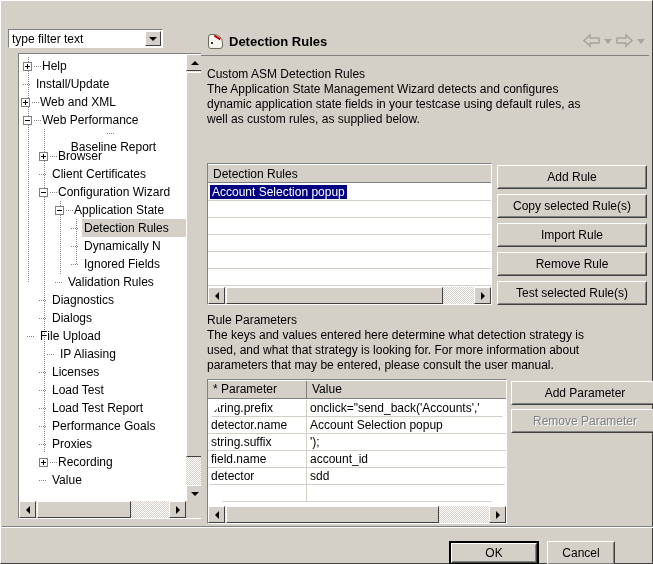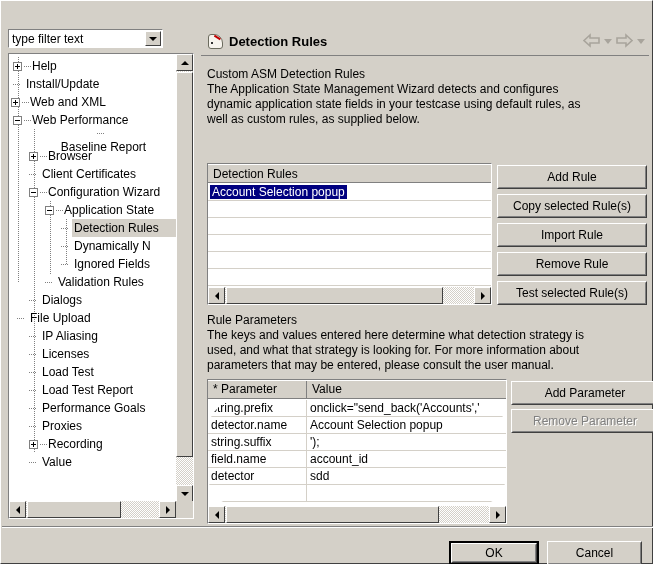--- a/index.html
+++ b/index.html
@@ -114,21 +114,21 @@
     box-sizing: border-box;
     display: flex; align-items: center; justify-content: center;
   }
   .caret-down {
     width: 0; height: 0;
     border-left: 4px solid transparent;
     border-right: 4px solid transparent;
     border-top: 4px solid #000;
   }
   #tree-outer {
-    position: absolute; left: 2px; top: 26px;
+    position: absolute; left: 12px; top: 26px;
     width: 186px; height: 466px;
     background: #ffffff;
     border: 1px solid;
     border-color: #808080 #ffffff #ffffff #808080;
     box-sizing: border-box;
   }
   #tree-clip {
     position: absolute; left: 0; top: 0;
     width: 167px; height: 448px;
     overflow: hidden;
@@ -401,21 +401,21 @@
     border-color: #ffffff #404040 #404040 #ffffff;
   }
   #btn-ok.default .inner2 {
     position: absolute; left: 0; top: 0; right: 0; bottom: 0;
     border: 1px solid;
     border-color: #d4d0c8 #808080 #808080 #d4d0c8;
     display: flex; align-items: center; justify-content: center;
     font-size: 12px;
   }
   #btn-cancel {
-    position: absolute; left: 545px; top: 519px; width: 95px; height: 24px;
+    position: absolute; left: 545px; top: 519px; width: 68px; height: 24px;
   }
 </style>
 </head>
 <body>
 
 <div id="window">
 
 
   <div id="client">
 
@@ -506,27 +506,31 @@
               <div class="tnode" style="padding-left: 52px;">
                 <span class="leafdash"></span>
                 <span class="tlabel">Ignored Fields</span>
               </div>
               <div class="tnode" style="padding-left: 36px;">
                 <span class="leafdash"></span>
                 <span class="tlabel">Validation Rules</span>
               </div>
               <div class="tnode" style="padding-left: 20px;">
                 <span class="leafdash"></span>
+                <span class="tlabel">Diagnostics</span>
+              </div>
+              <div class="tnode" style="padding-left: 20px;">
+                <span class="leafdash"></span>
                 <span class="tlabel">Dialogs</span>
               </div>
               <div class="tnode" style="padding-left: 8px;">
                 <span class="leafdash"></span>
                 <span class="tlabel">File Upload</span>
               </div>
-              <div class="tnode" style="padding-left: 20px;">
+              <div class="tnode" style="padding-left: 28px;">
                 <span class="leafdash"></span>
                 <span class="tlabel">IP Aliasing</span>
               </div>
               <div class="tnode" style="padding-left: 20px;">
                 <span class="leafdash"></span>
                 <span class="tlabel">Licenses</span>
               </div>
               <div class="tnode" style="padding-left: 20px;">
                 <span class="leafdash"></span>
                 <span class="tlabel">Load Test</span>

